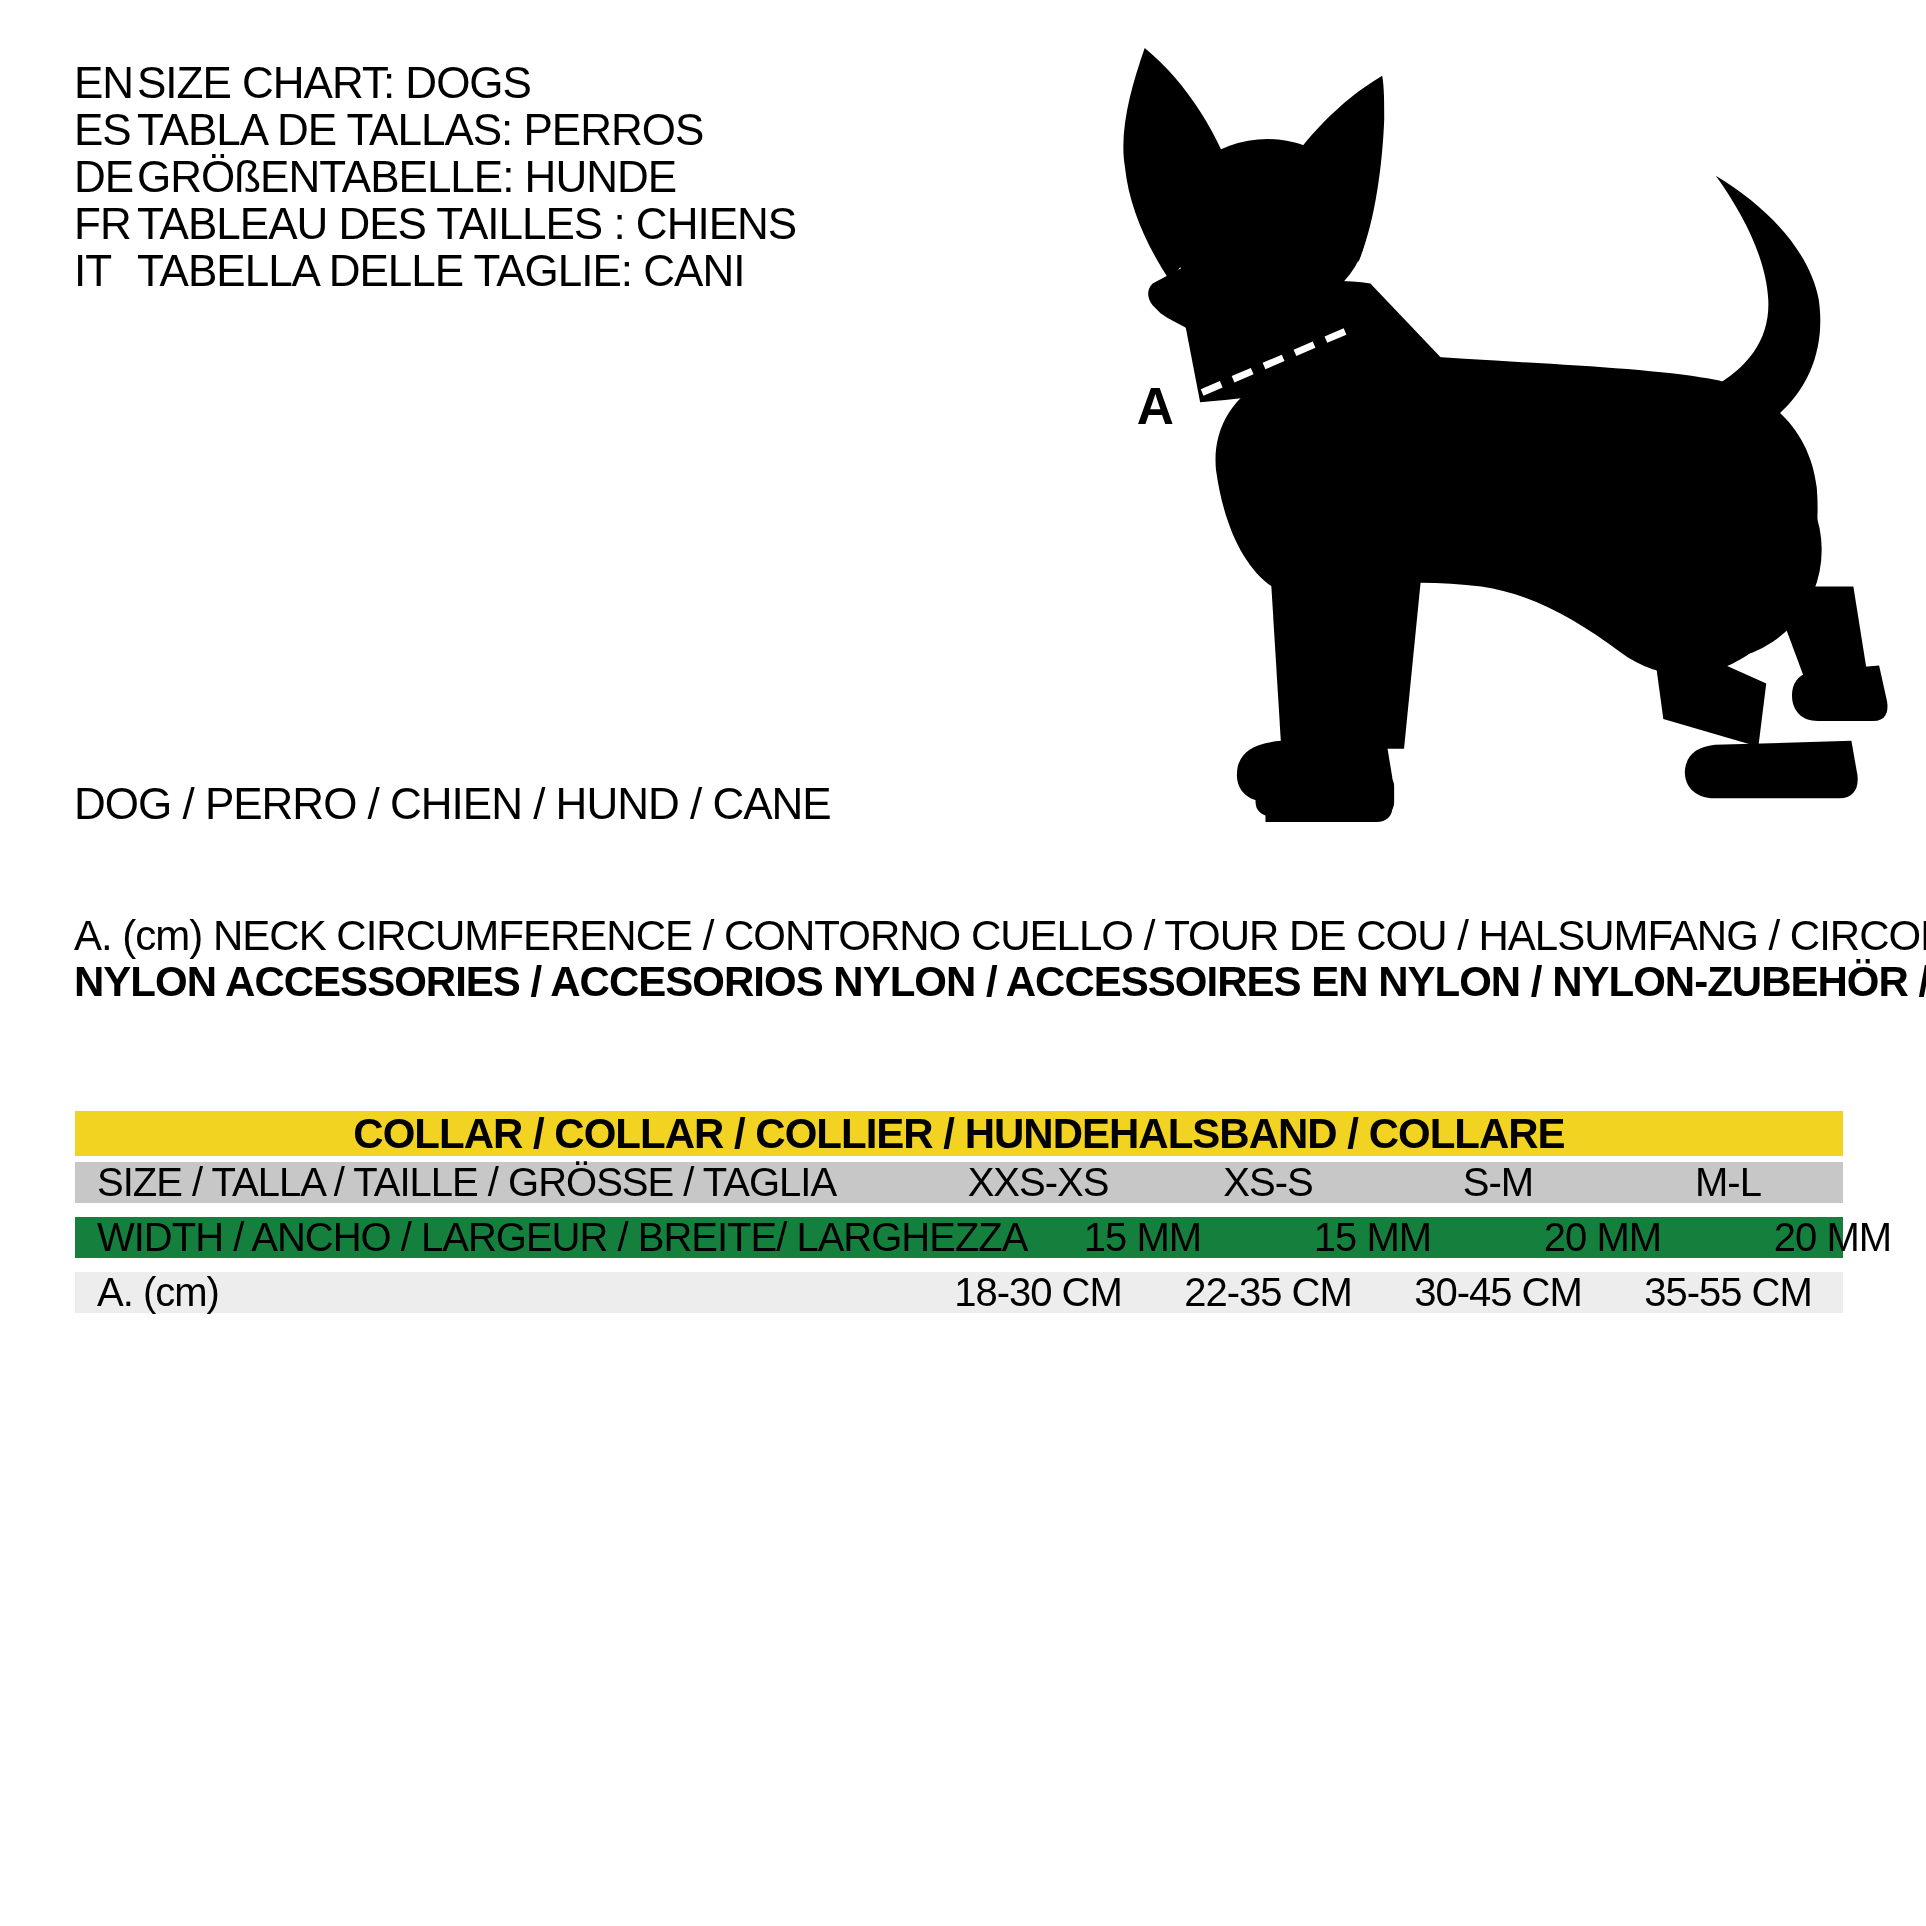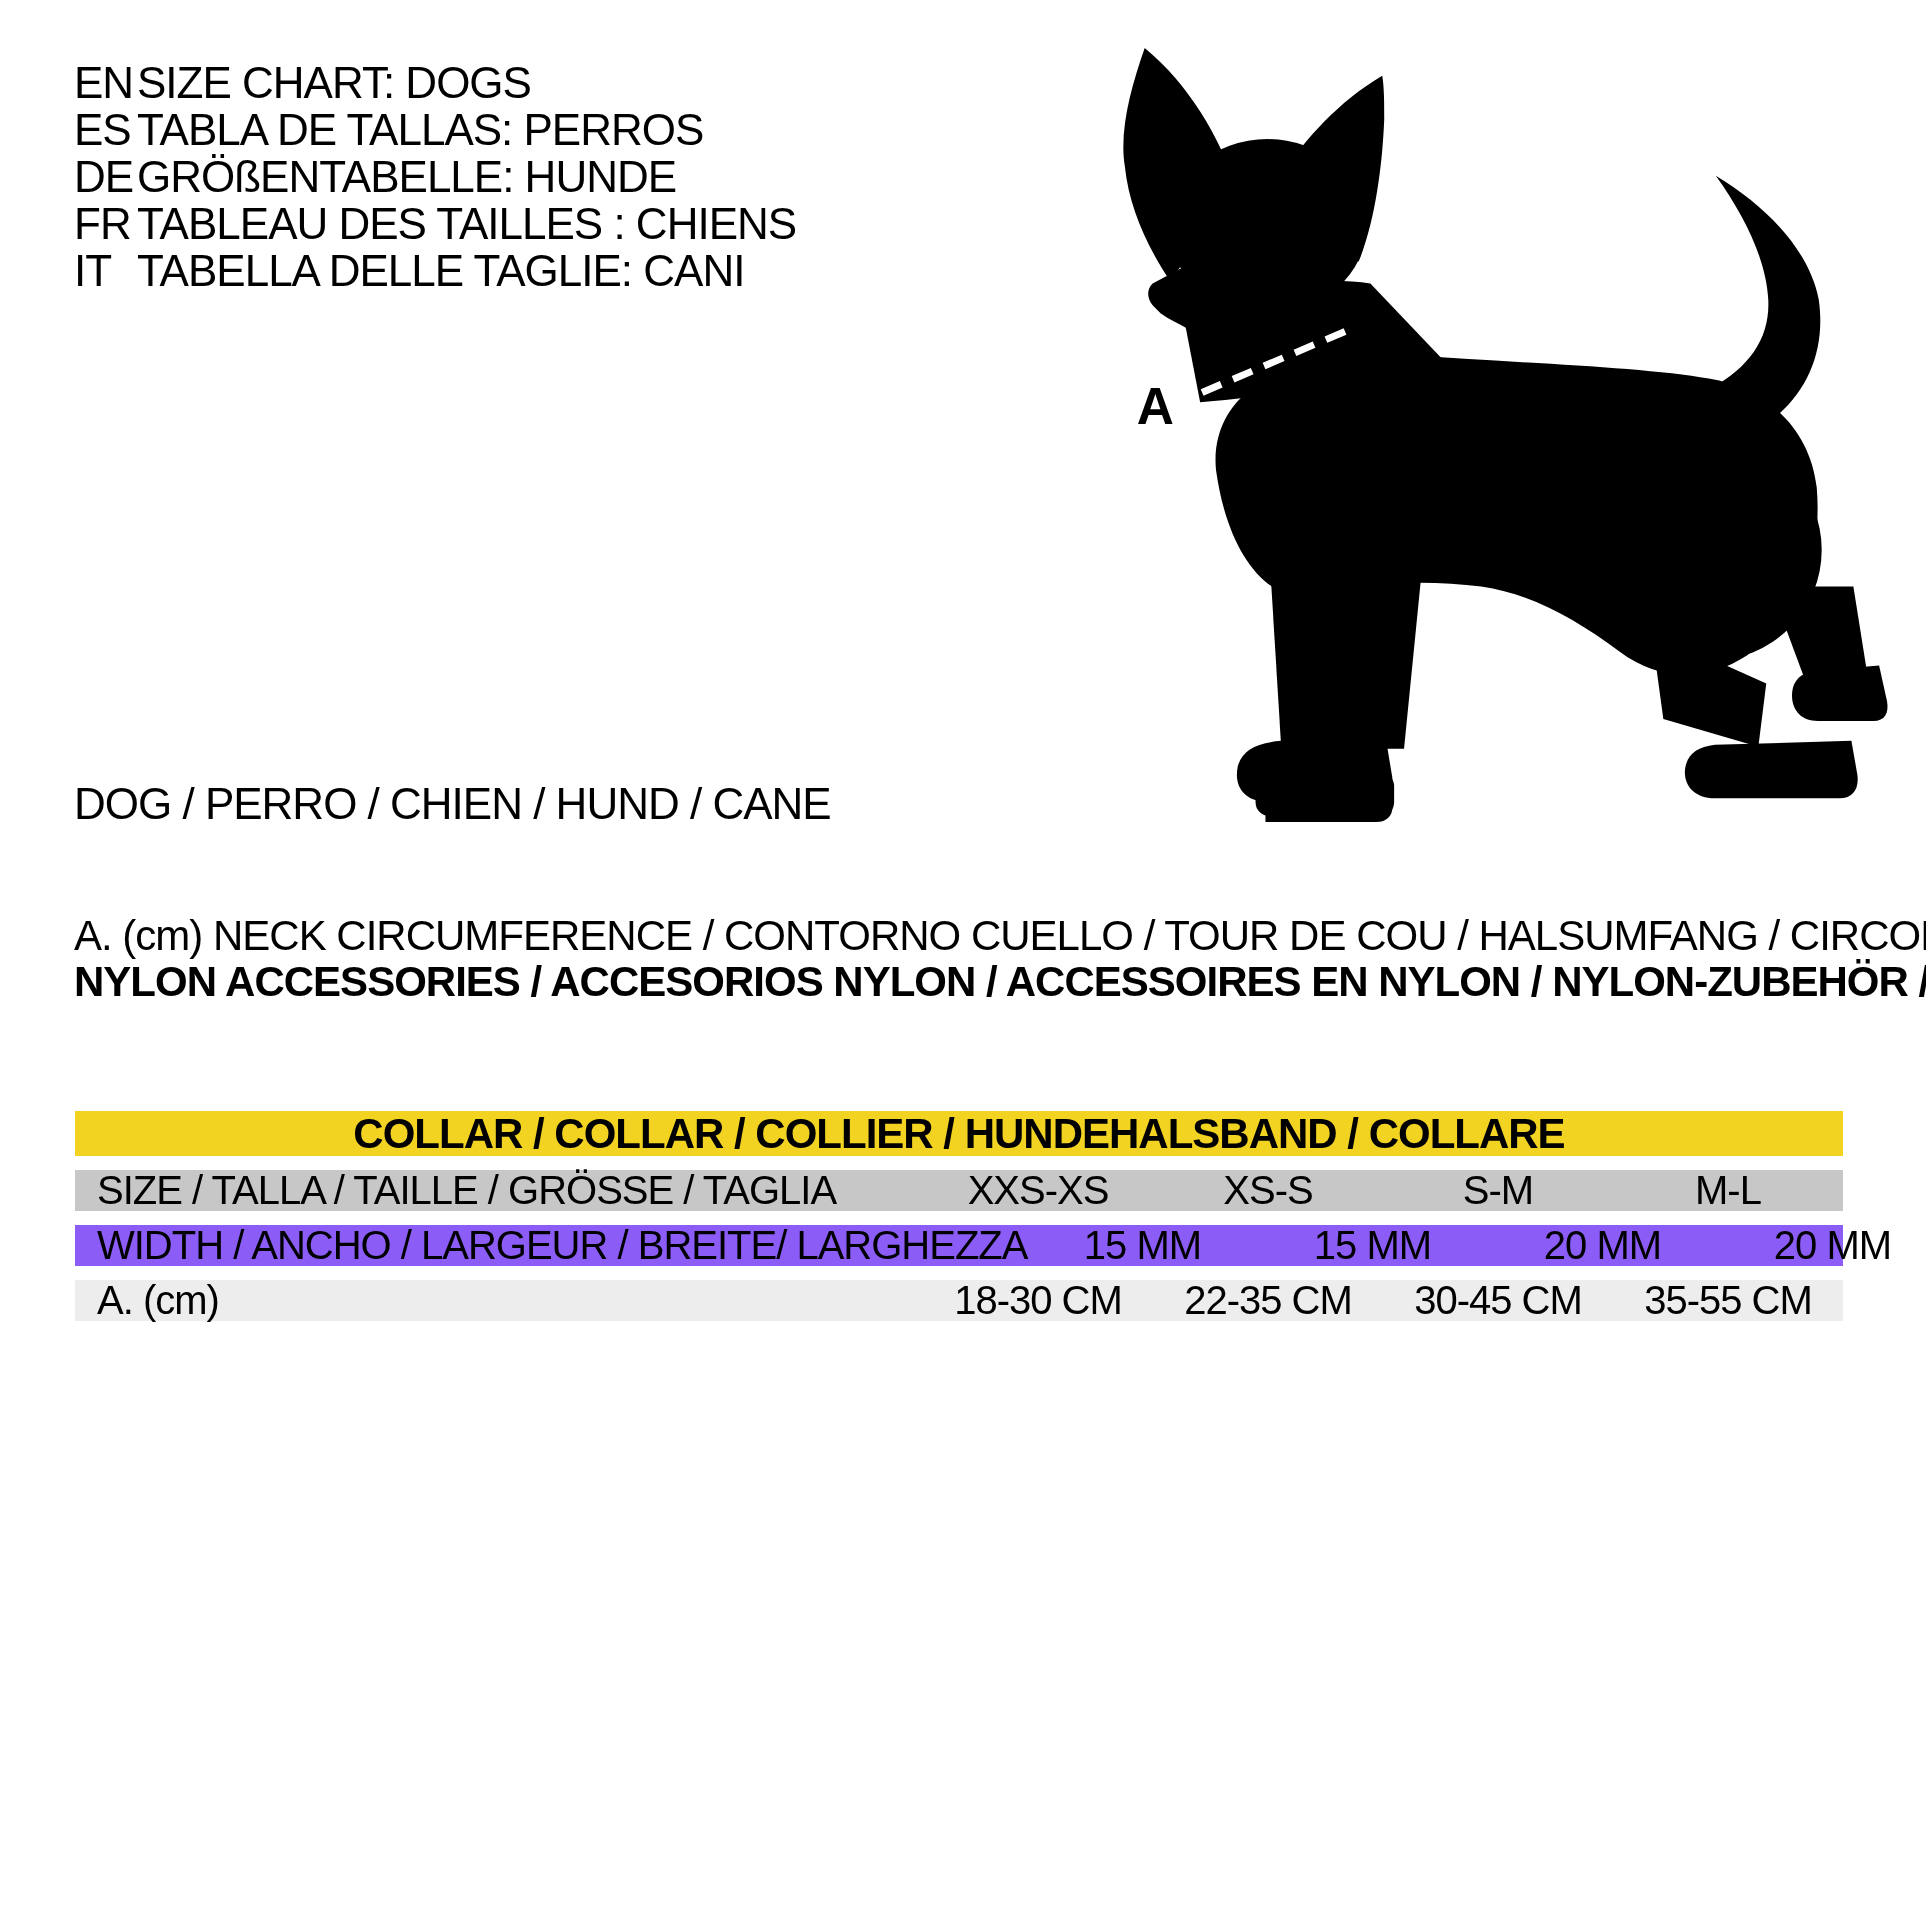--- a/index.html
+++ b/index.html
@@ -24,27 +24,27 @@
     position:absolute;left:74px;top:912px;font-size:42px;font-weight:400;
     letter-spacing:-1px;white-space:nowrap;
   }
   .note-material{
     position:absolute;left:74px;top:958px;font-size:42px;font-weight:700;
     letter-spacing:-1px;white-space:nowrap;
   }
   
   .size-table{position:absolute;left:75px;top:1111px;width:1768px;}
   .t-header{
-    height:45px;background:#F2D321;margin-bottom:14px;
+    height:45px;background:#F2D321;margin-bottom:6px;
     display:flex;align-items:center;justify-content:center;
     font-size:42px;font-weight:700;letter-spacing:-1px;
   }
   .t-row{height:41px;margin-bottom:14px;display:flex;align-items:center;}
   .row-gray{background:#C7C7C7;}
-  .row-white{background:#8b5cf6;}
+  .row-white{background:#15803d;}
   .row-light{background:#EDEDED;}
   .t-label{flex:1 1 auto;padding-left:22px;font-size:40px;font-weight:400;letter-spacing:-1px;white-space:nowrap;}
   .t-val{flex:0 0 230px;text-align:center;font-size:40px;font-weight:400;letter-spacing:-1px;}
 </style>
 </head>
 <body>
 
 <div class="lang-block">
   <div class="lang-line">
     <span class="lang-code">EN</span>

